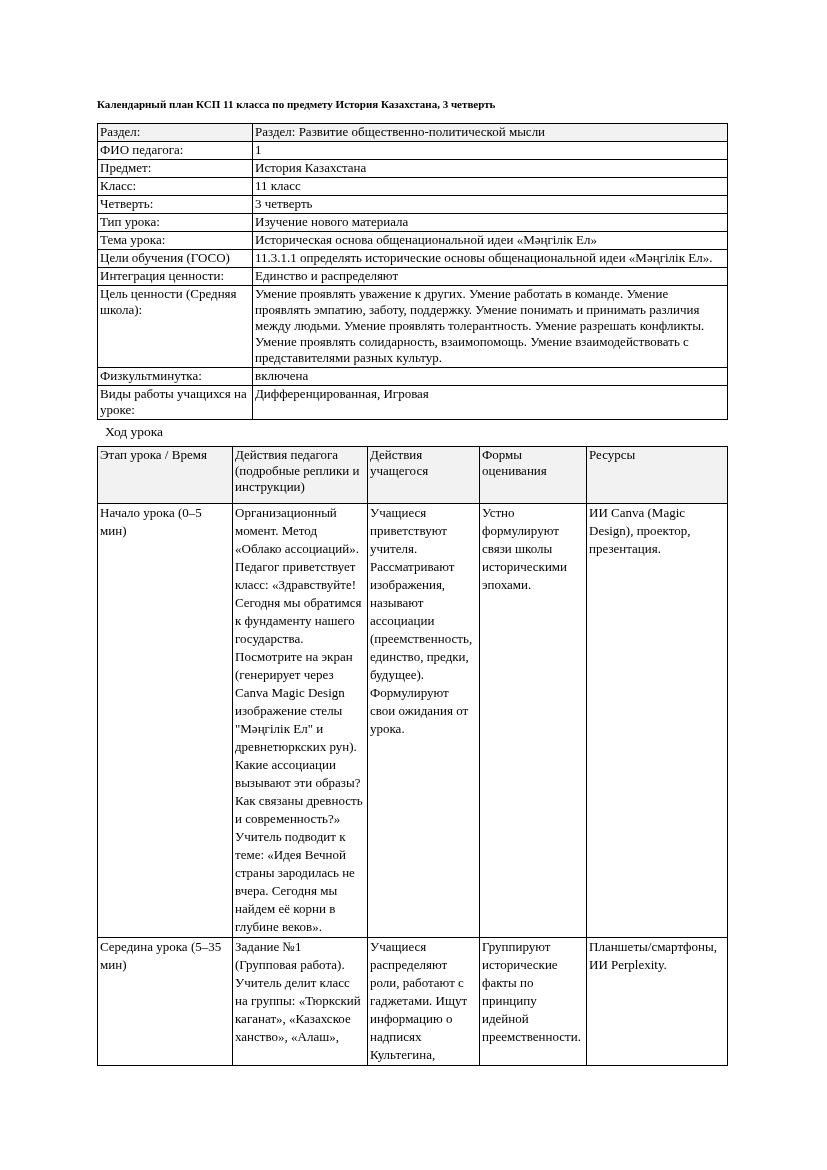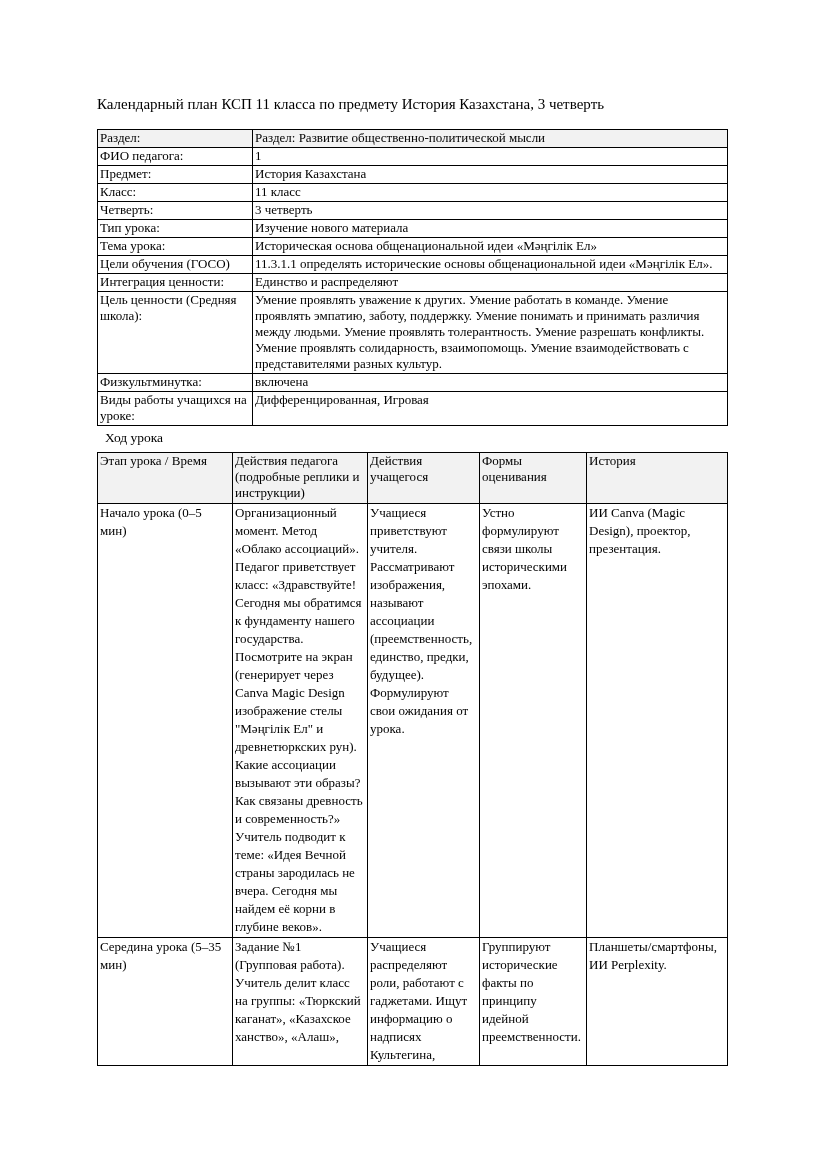--- a/index.html
+++ b/index.html
@@ -12,34 +12,34 @@
   .page{
     position:relative;
     width:827px;height:1170px;
     background:var(--page-bg);
     color:var(--text);
     font-family:"Liberation Serif","DejaVu Serif",serif;
     font-size:13px;
     overflow:hidden;
   }
   .content{position:absolute;left:97px;top:97px;width:630px;}
-  .doc-title{margin:0 0 17px 0;font-size:15px;line-height:15px;font-weight:normal;}
+  .doc-title{margin:0 0 11px 0;font-size:11px;line-height:15px;font-weight:bold;}
   table{border-collapse:collapse;table-layout:fixed;width:630px;}
   td,th{
     border:1px solid var(--border);
     padding:0 3px 1px 2px;
     vertical-align:top;
     text-align:left;
     font-weight:normal;
     word-wrap:break-word;
   }
   .info-table td{line-height:16px;}
   .shaded td,.shaded th{background:var(--header-bg);}
   .section-heading{margin:4px 0 7px 8px;font-size:13.5px;line-height:15px;font-weight:normal;}
-  .lesson-table thead th{line-height:16px;padding-bottom:2px;}
+  .lesson-table thead th{line-height:16px;padding-bottom:8px;}
   .lesson-table tbody td{line-height:18px;}
 </style>
 </head>
 <body>
 
 <div class="page">
   <div class="content">
 
     <p class="doc-title">Календарный план КСП 11 класса по предмету История Казахстана, 3 четверть</p>
 
@@ -109,21 +109,21 @@
           <col style="width:112px">
           <col style="width:107px">
           <col style="width:141px">
       </colgroup>
       <thead>
         <tr class="shaded">
           <th>Этап урока / Время</th>
           <th>Действия педагога (подробные реплики и инструкции)</th>
           <th>Действия учащегося</th>
           <th>Формы оценивания</th>
-          <th>История</th>
+          <th>Ресурсы</th>
         </tr>
       </thead>
       <tbody>
         <tr>
           <td>Начало урока (0–5 мин)</td>
           <td>Организационный момент. Метод «Облако ассоциаций». Педагог приветствует класс: «Здравствуйте! Сегодня мы обратимся к фундаменту нашего государства. Посмотрите на экран (генерирует через Canva Magic Design изображение стелы "Мәңгілік Ел" и древнетюркских рун). Какие ассоциации вызывают эти образы? Как связаны древность и современность?» Учитель подводит к теме: «Идея Вечной страны зародилась не вчера. Сегодня мы найдем её корни в глубине веков».</td>
           <td>Учащиеся приветствуют учителя. Рассматривают изображения, называют ассоциации (преемственность, единство, предки, будущее). Формулируют свои ожидания от урока.</td>
           <td>Устно формулируют связи школы историческими эпохами.</td>
           <td>ИИ Canva (Magic Design), проектор, презентация.</td>
         </tr>

